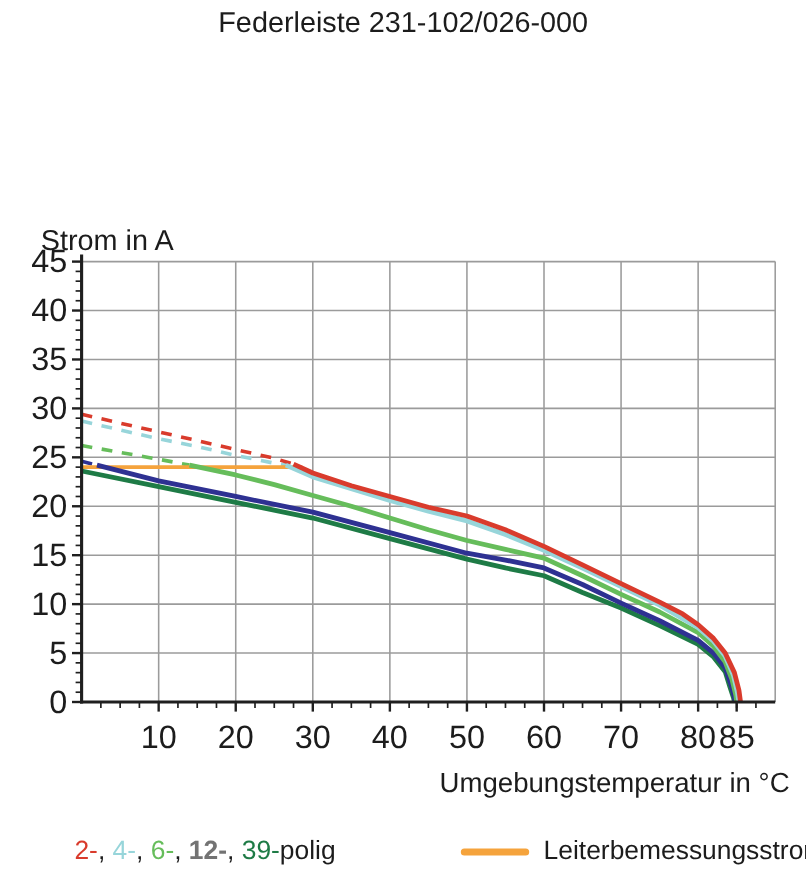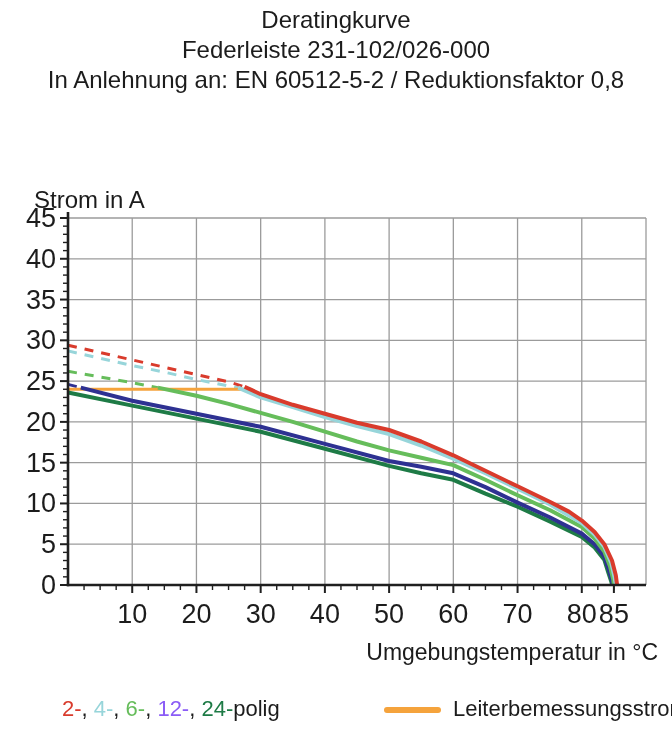--- a/index.html
+++ b/index.html
@@ -16,23 +16,21 @@
   .legend-poles span{font-size:22px;}
   .legend-ref{position:absolute;left:384px;top:0;height:42px;display:flex;align-items:center;}
   .ref-swatch{width:57px;height:6px;border-radius:3px;background:#f5a33c;margin-right:12px;margin-top:2px;}
 </style>
 </head>
 <body>
 
 <div class="page">
 
   <header class="titles">
-    <div class="t">Deratingkurve</div>
     <div class="t">Federleiste 231-102/026-000</div>
-    <div class="t">In Anlehnung an: EN 60512-5-2 / Reduktionsfaktor 0,8</div>
   </header>
 
   <svg id="chart" width="672" height="505" viewBox="0 0 672 505">
       <g>
         <line x1="132.22222222222223" y1="48" x2="132.22222222222223" y2="415" stroke="#9b9b9b" stroke-width="1.3"></line>
         <line x1="196.44444444444443" y1="48" x2="196.44444444444443" y2="415" stroke="#9b9b9b" stroke-width="1.3"></line>
         <line x1="260.66666666666663" y1="48" x2="260.66666666666663" y2="415" stroke="#9b9b9b" stroke-width="1.3"></line>
         <line x1="324.88888888888886" y1="48" x2="324.88888888888886" y2="415" stroke="#9b9b9b" stroke-width="1.3"></line>
         <line x1="389.11111111111114" y1="48" x2="389.11111111111114" y2="415" stroke="#9b9b9b" stroke-width="1.3"></line>
         <line x1="453.3333333333333" y1="48" x2="453.3333333333333" y2="415" stroke="#9b9b9b" stroke-width="1.3"></line>
@@ -177,21 +175,21 @@
       <g>
         <text x="34" y="38" font-size="24" text-anchor="start" fill="#1c1c1c">Strom in A</text>
       </g>
       <g>
         <text x="658" y="490" font-size="23" text-anchor="end" fill="#1c1c1c">Umgebungstemperatur in °C</text>
       </g>
     </svg>
 
   <div class="legend">
     <div class="legend-poles">
-      <span style="color: rgb(217, 59, 44);">2-</span><span class="sep">, </span><span style="color: rgb(151, 213, 218);">4-</span><span class="sep">, </span><span style="color: rgb(102, 189, 91);">6-</span><span class="sep">, </span><span style="color: #8b5cf6;">12-</span><span class="sep">, </span><span style="color: rgb(30, 123, 70);">24-</span><span>polig</span>
+      <span style="color: rgb(217, 59, 44);">2-</span><span class="sep">, </span><span style="color: rgb(151, 213, 218);">4-</span><span class="sep">, </span><span style="color: rgb(102, 189, 91);">6-</span><span class="sep">, </span><span style="color: #737373; font-weight: bold;">12-</span><span class="sep">, </span><span style="color: rgb(30, 123, 70);">39-</span><span>polig</span>
     </div>
     <div class="legend-ref">
       <div class="ref-swatch" style="background: rgb(245, 163, 60);"></div>
       <span>Leiterbemessungsstrom</span>
     </div>
   </div>
 
 </div>
 
 </body></html>

